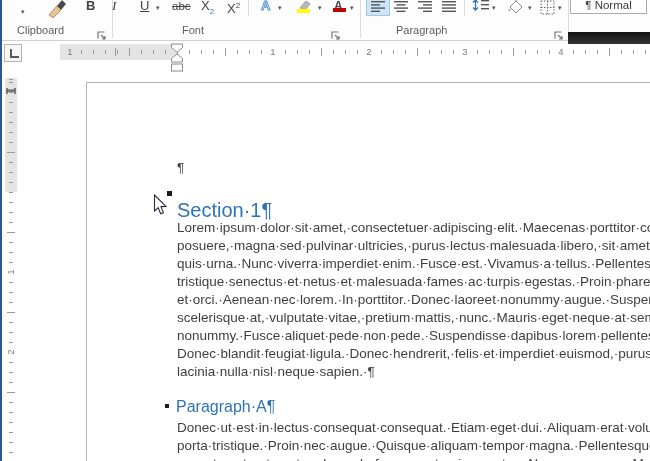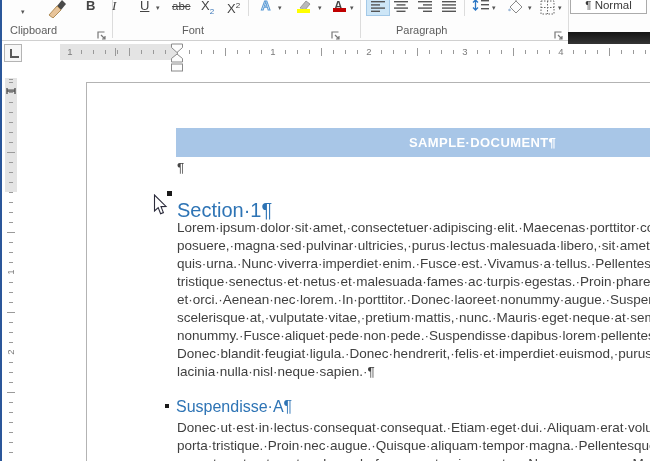--- a/index.html
+++ b/index.html
@@ -57,21 +57,21 @@
 
   <div id="ribbon">
 
     <span class="dd" style="left:21px;top:8px;">▾</span>
     <span style="position:absolute;left:46px;top:-2px;cursor:pointer;">
       <svg width="22" height="20" viewBox="0 0 22 20">
         <path d="M11 8 L16 2 L20 6 L15 12 Z" fill="#4a4a4a"></path>
         <path d="M3 17 L11 8 L15 12 L7 20 Z" fill="#e8c49a" stroke="#b08d57" stroke-width="1"></path>
       </svg>
     </span>
-    <span class="glabel" style="left:10px;">Clipboard</span>
+    <span class="glabel" style="left:17px;">Clipboard</span>
     <span class="launch" style="left:96px;">
       <svg width="11" height="11" viewBox="0 0 11 11">
           <path d="M2 8.5 V2 H8.5" fill="none" stroke="#777" stroke-width="1.2"></path>
           <path d="M5 5 L9 9 M9 6 V9 H6" fill="none" stroke="#777" stroke-width="1.2"></path>
         </svg>
     </span>
     <div class="gdiv" style="left:112px;"></div>
 
     <span class="fbtn" style="left:86px;font-weight:bold;">B</span>
     <span class="fbtn" style="left:112px;font-style:italic;font-family:'Liberation Serif',serif;">I</span>
@@ -219,40 +219,37 @@
       <svg width="10" height="6" viewBox="0 0 10 6">
           <path d="M1 0 V6 M9 0 V6 M1 3 H9" stroke="#555" stroke-width="1.4" fill="none"></path>
         </svg>
     </span>
     <span class="vnum" style="top:189px;">1</span>
     <span class="vnum" style="top:269px;">2</span>
   </div>
 
   <div id="page"></div>
 
-  <div id="banner" style="background:#a8c6e7;">
-    <span>SAMPLE·DOCUMENT¶</span>
-  </div>
 
   <div class="docline" style="top:159px;color:#454545;">¶</div>
 
   <div class="h1" style="top:198px;color:#2e74b5;">Section·1¶</div>
   <div class="kwn" style="left:167px;top:191px;width:5px;height:5px;"></div>
 
   <div class="docline" style="top:219px;">Lorem·ipsum·dolor·sit·amet,·consectetuer·adipiscing·elit.·Maecenas·porttitor·congue·massa.</div>
   <div class="docline" style="top:237px;">posuere,·magna·sed·pulvinar·ultricies,·purus·lectus·malesuada·libero,·sit·amet·commodo</div>
   <div class="docline" style="top:255px;">quis·urna.·Nunc·viverra·imperdiet·enim.·Fusce·est.·Vivamus·a·tellus.·Pellentesque</div>
   <div class="docline" style="top:273px;">tristique·senectus·et·netus·et·malesuada·fames·ac·turpis·egestas.·Proin·pharetra</div>
   <div class="docline" style="top:291px;">et·orci.·Aenean·nec·lorem.·In·porttitor.·Donec·laoreet·nonummy·augue.·Suspendisse</div>
   <div class="docline" style="top:309px;">scelerisque·at,·vulputate·vitae,·pretium·mattis,·nunc.·Mauris·eget·neque·at·sem</div>
   <div class="docline" style="top:327px;">nonummy.·Fusce·aliquet·pede·non·pede.·Suspendisse·dapibus·lorem·pellentesque</div>
   <div class="docline" style="top:345px;">Donec·blandit·feugiat·ligula.·Donec·hendrerit,·felis·et·imperdiet·euismod,·purus</div>
   <div class="docline" style="top:363px;">lacinia·nulla·nisl·neque·sapien.·¶</div>
 
-  <div class="h2" style="top:397px;color:#2e74b5;">Suspendisse·A¶</div>
+  <div class="h2" style="top:397px;color:#2e74b5;">Paragraph·A¶</div>
   <div class="kwn" style="left:165px;top:404px;width:4px;height:4px;"></div>
 
   <div class="docline" style="top:419px;">Donec·ut·est·in·lectus·consequat·consequat.·Etiam·eget·dui.·Aliquam·erat·volutpat.</div>
   <div class="docline" style="top:437px;">porta·tristique.·Proin·nec·augue.·Quisque·aliquam·tempor·magna.·Pellentesque</div>
   <div class="docline" style="top:455px;">senectus·et·netus·et·malesuada·fames·ac·turpis·egestas.·Nunc·ac·magna.·Maecenas</div>
 
   <span id="cursor">
     <svg width="17" height="24" viewBox="0 0 17 24">
       <path d="M5.5 1 L5.5 17 L9.2 13.6 L11.6 19.8 L14.4 18.6 L12 12.6 L17 12.4 Z" transform="translate(-4,0)" fill="#ffffff" stroke="#2a2a3a" stroke-width="1.1"></path>
     </svg>

